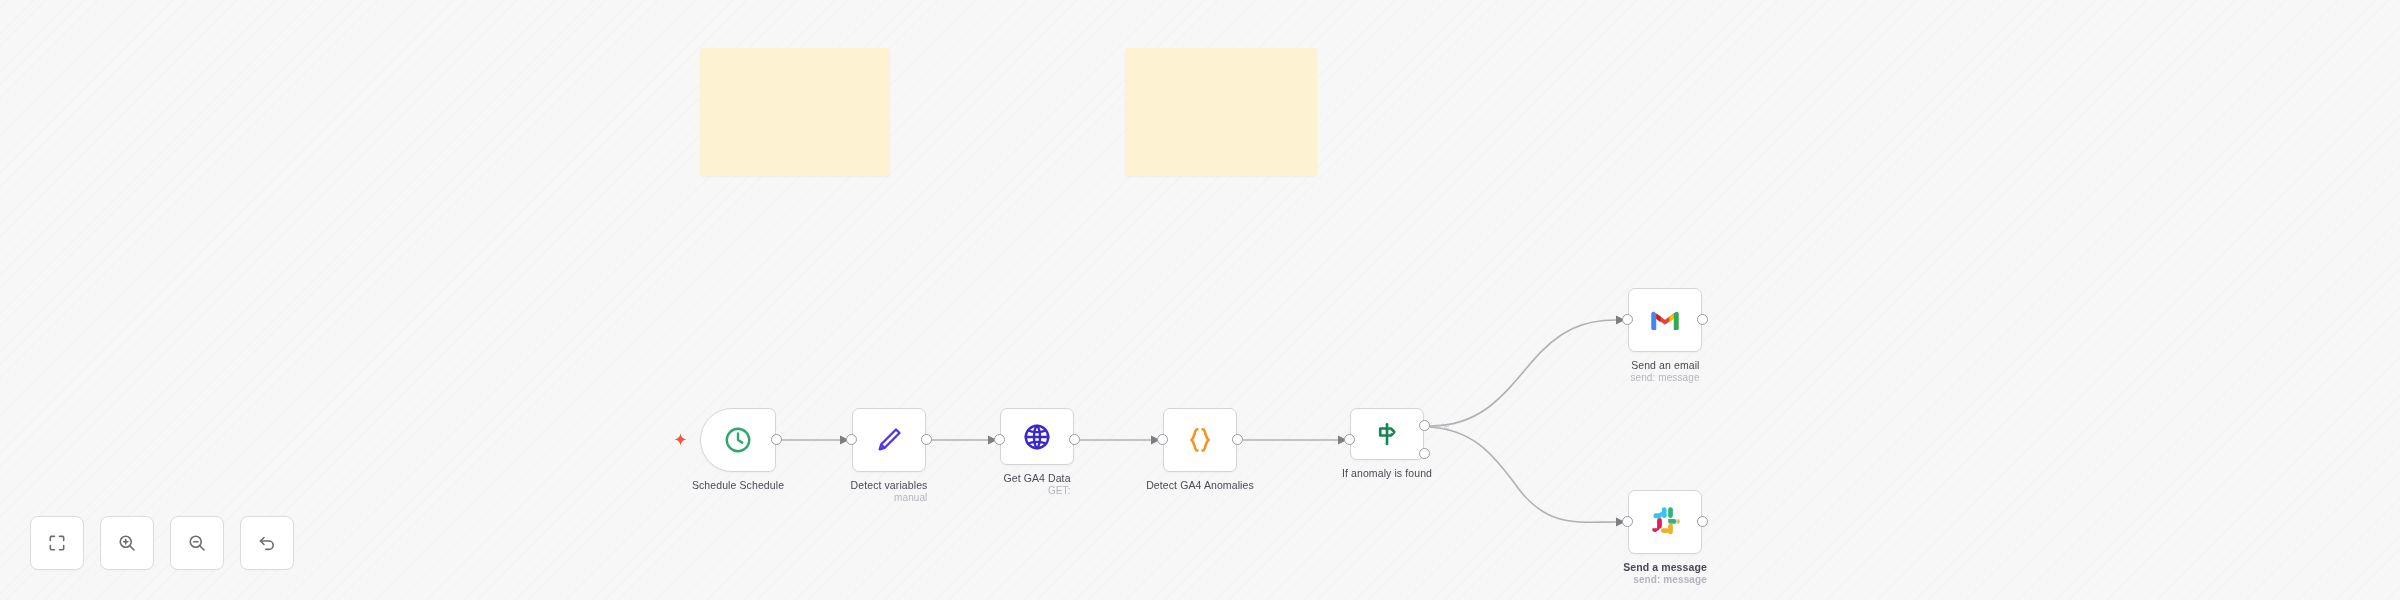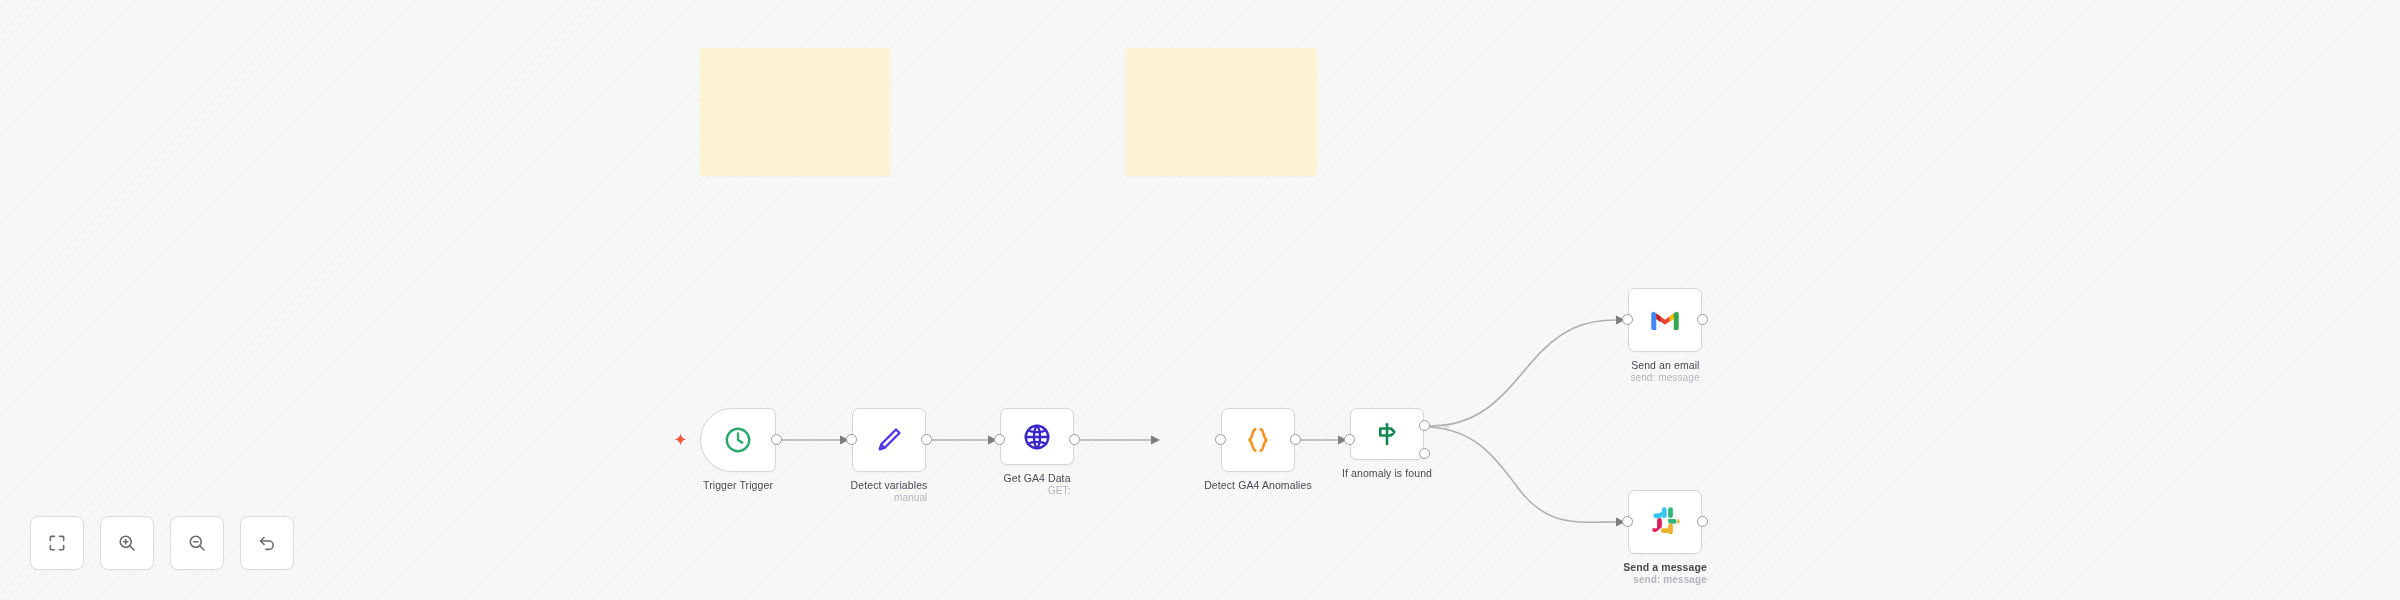--- a/index.html
+++ b/index.html
@@ -206,21 +206,21 @@
     <div class="node-box">
       <span class="node-icon">
         <svg width="30" height="30" viewBox="0 0 24 24" fill="none" stroke="#2ca86f" stroke-width="1.9" stroke-linecap="round" stroke-linejoin="round">
           <circle cx="12" cy="12" r="9"></circle>
           <path d="M12 6.8 L12 12 L15.4 14.1"></path>
         </svg>
       </span>
     </div>
     <div class="endpoint out" style="top:26px;"></div>
     <div class="node-caption">
-      <div class="node-title">Trigger Trigger</div>
+      <div class="node-title">Schedule Schedule</div>
       <div class="node-subtitle"></div>
     </div>
   </div>
 
   <div class="node" style="left:852px; top:408px; width:74px; height:64px;">
     <div class="node-box">
       <span class="node-icon">
         <svg width="30" height="30" viewBox="0 0 24 24" fill="none" stroke="#5136e8" stroke-width="1.9" stroke-linecap="round" stroke-linejoin="round">
           <path d="M17.6 3.6 L20.4 6.4 L8.6 18.2 L4.6 19.4 L5.8 15.4 Z"></path>
           <path d="M6.4 16.2 L7.8 17.6"></path>
@@ -248,21 +248,21 @@
       </span>
     </div>
     <div class="endpoint in" style="top:26px;"></div>
     <div class="endpoint out" style="top:26px;"></div>
     <div class="node-caption">
       <div class="node-title">Get GA4 Data</div>
       <div class="node-subtitle">GET:</div>
     </div>
   </div>
 
-  <div class="node" style="left:1221px; top:408px; width:74px; height:64px;">
+  <div class="node" style="left:1163px; top:408px; width:74px; height:64px;">
     <div class="node-box">
       <span class="node-icon">
         <svg width="32" height="32" viewBox="0 0 24 24" fill="none" stroke="#f79421" stroke-width="2" stroke-linecap="round" stroke-linejoin="round">
           <path d="M10 4 C7.6 4 8.4 10 5.6 12 C8.4 14 7.6 20 10 20"></path>
           <path d="M14 4 C16.4 4 15.6 10 18.4 12 C15.6 14 16.4 20 14 20"></path>
         </svg>
       </span>
     </div>
     <div class="endpoint in" style="top:26px;"></div>
     <div class="endpoint out" style="top:26px;"></div>

